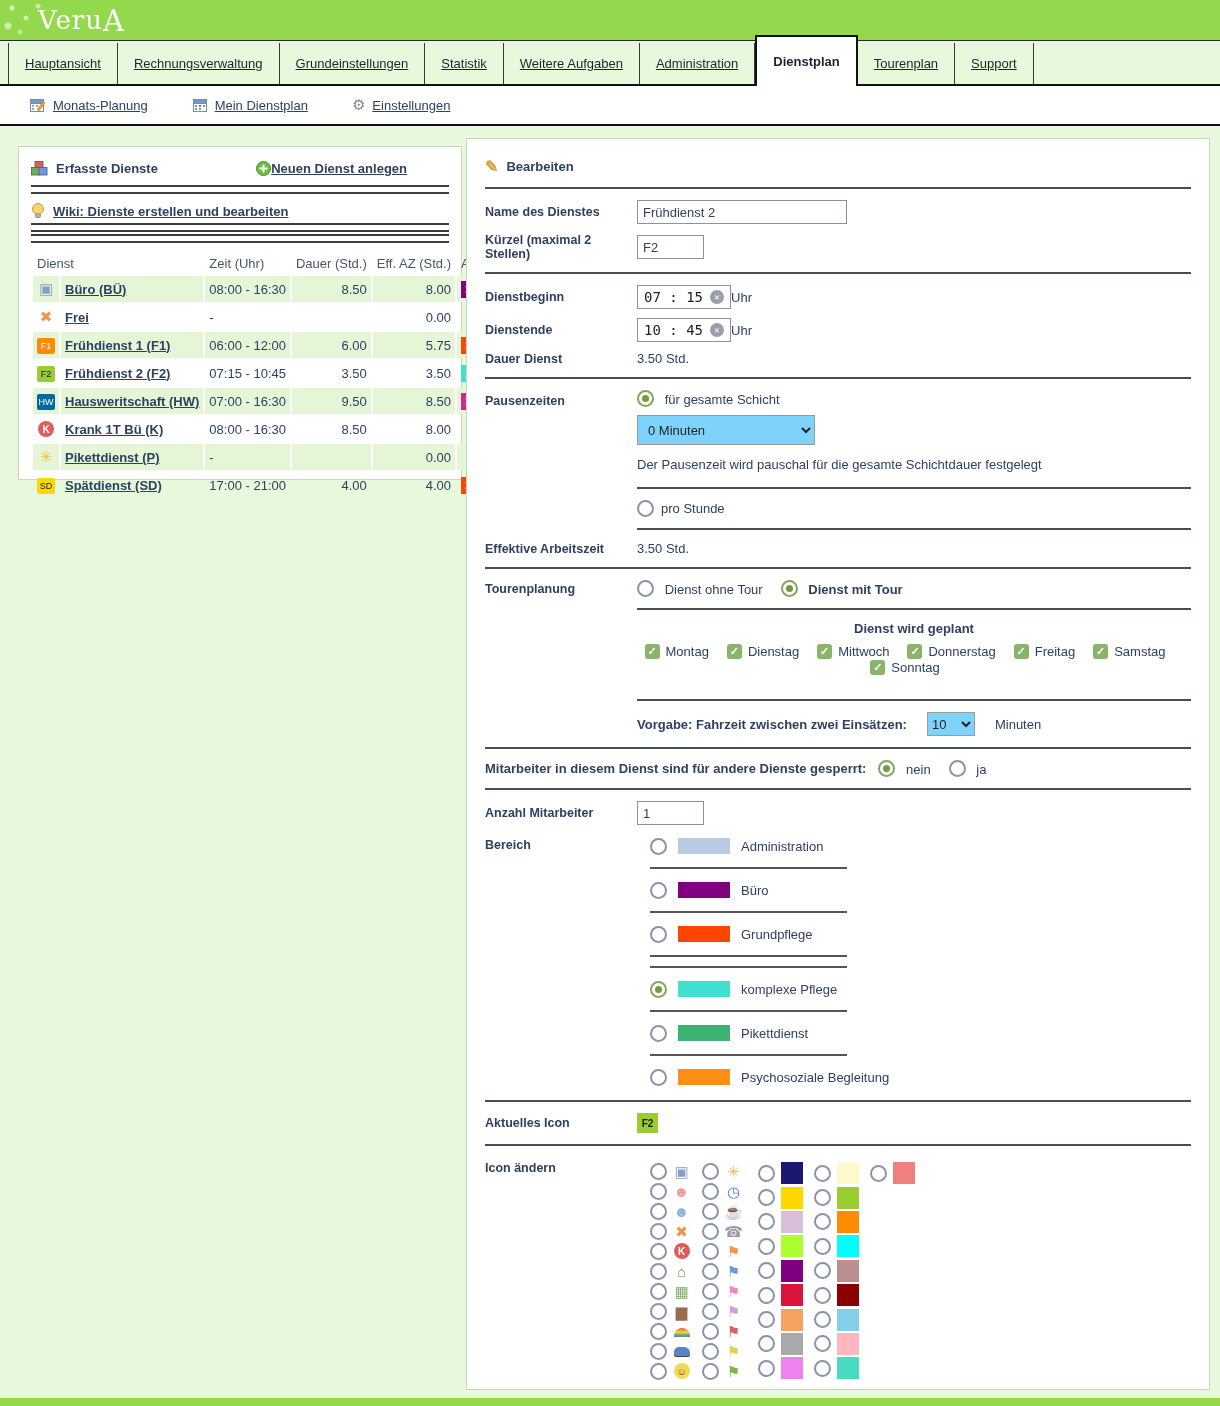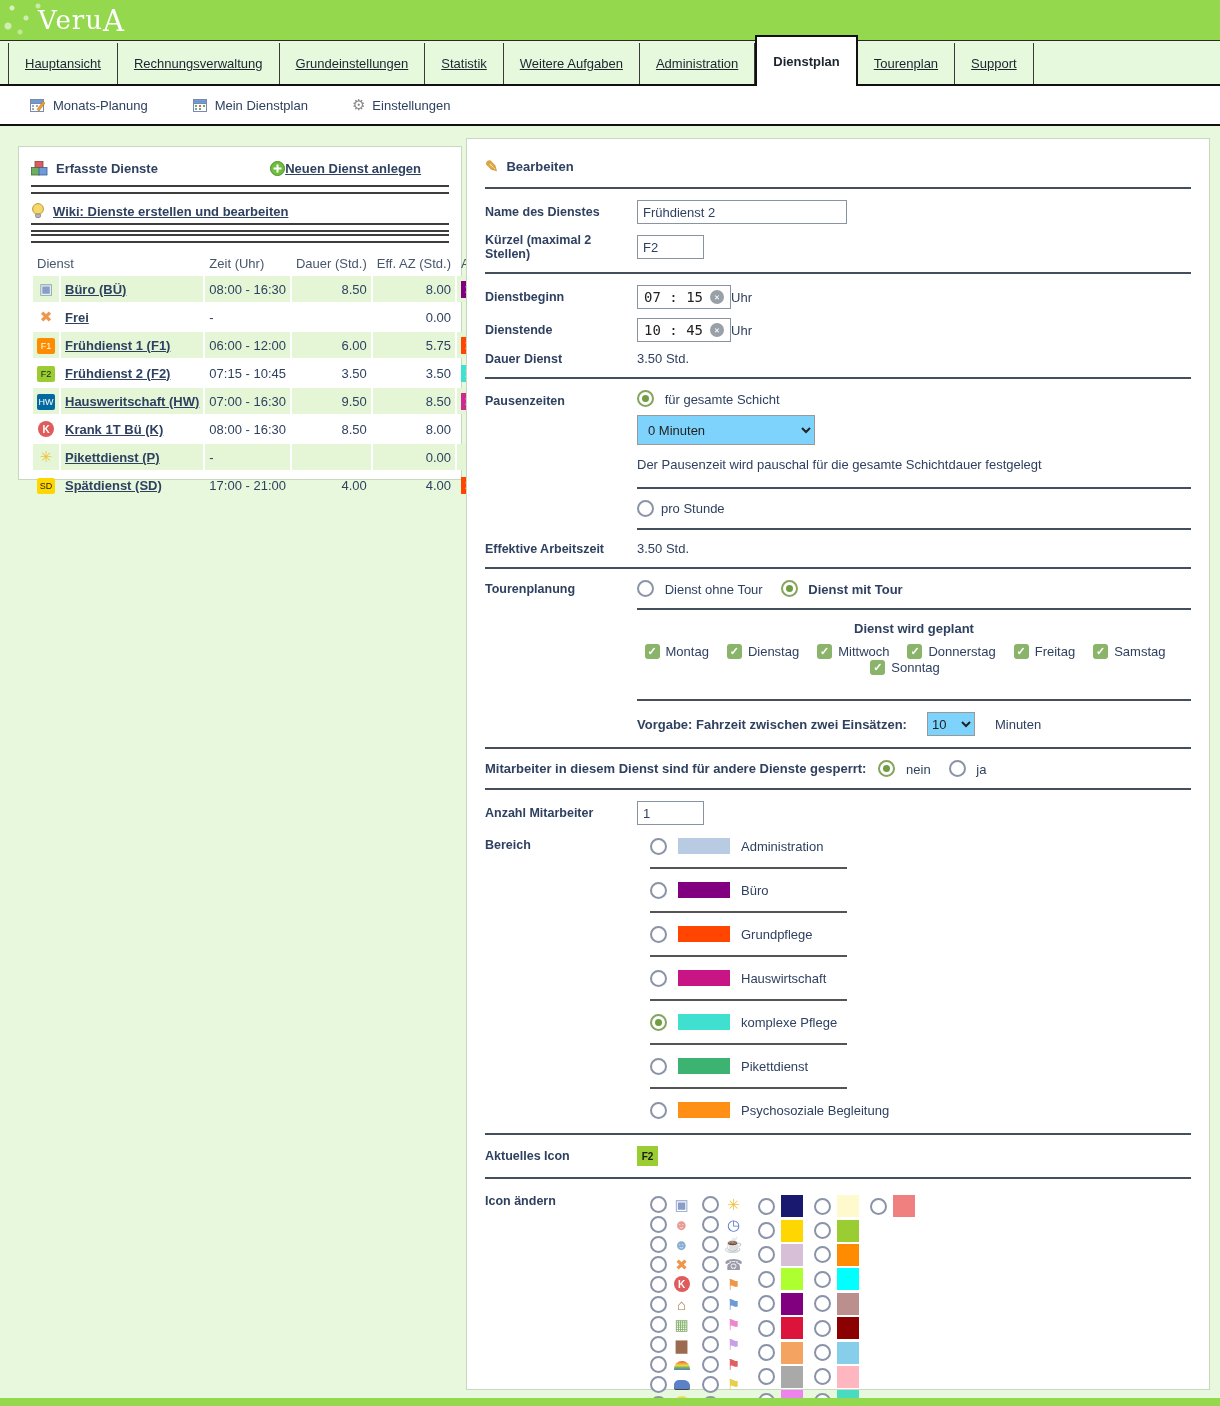--- a/index.html
+++ b/index.html
@@ -25,30 +25,30 @@
   .tab{height:41px;display:flex;align-items:center;padding:0 16px;border-right:1px solid #3a3a3a;
        color:#1c2430;cursor:pointer;}
   .tab:first-child{border-left:1px solid #3a3a3a;}
   .tab.active{background:#fff;border:2px solid #111;border-bottom:none;height:49px;
        margin-bottom:-2px;font-weight:bold;}
   
   .subnav{position:absolute;left:0;top:86px;width:1220px;height:40px;background:#fff;
           border-bottom:2px solid #111;box-sizing:border-box;display:flex;align-items:center;
           gap:44px;padding-left:30px;}
   .subnav .snitem{display:flex;align-items:center;gap:7px;cursor:pointer;}
-  .subnav .snitem span.lbl{color:#2f4160;}
+  .subnav .snitem span.lbl{text-decoration:underline;color:#2f4160;}
   .gear{font-size:15px;color:#8a8a8a;}
   
   .panel{position:absolute;background:#fff;border:1px solid #c9d6c0;box-sizing:border-box;}
   .lpanel{left:18px;top:146px;width:444px;height:334px;padding:12px 12px 0 12px;}
   .rpanel{left:466px;top:138px;width:744px;height:1252px;padding:14px 18px 0 18px;}
   
   .lp-head{display:flex;align-items:center;justify-content:space-between;margin-top:2px;}
   .lp-title{display:flex;align-items:center;gap:8px;font-weight:bold;}
-  .lp-new{display:flex;align-items:center;margin-right:28px;font-weight:bold;cursor:pointer;}
+  .lp-new{display:flex;align-items:center;margin-right:42px;font-weight:bold;cursor:pointer;}
   .lp-new .lbl,.lp-wiki .lbl{text-decoration:underline;color:#2f4160;}
   .drule{height:5px;border-top:2px solid #3d3d3d;border-bottom:2px solid #3d3d3d;margin:9px 0;}
   .drule.thin{margin:4px 0;}
   .lp-wiki{display:flex;align-items:center;gap:8px;font-weight:bold;cursor:pointer;}
   table.svc{width:100%;border-spacing:2px;border-collapse:separate;margin-top:8px;font-size:13px;}
   table.svc th{font-weight:normal;color:#47566b;text-align:left;padding:3px 4px;white-space:nowrap;}
   table.svc th.r{text-align:right;}
   table.svc td{padding:3px 4px;height:20px;white-space:nowrap;}
   tr.alt td{background:#e4f6d6;}
   td.r{text-align:right;margin-left:41px;}
@@ -444,25 +444,20 @@
           <span class="b-sw" style="background: rgb(128, 0, 128);"></span>
           <span>Büro</span>
         </div>
         <div class="b-div"></div>
         <div class="b-row">
           <span class="radio"></span>
           <span class="b-sw" style="background: rgb(255, 69, 0);"></span>
           <span>Grundpflege</span>
         </div>
         <div class="b-div"></div>
-        <div class="b-row">
-          <span class="radio"></span>
-          <span class="b-sw" style="background: rgb(199, 21, 133);"></span>
-          <span>Hauswirtschaft</span>
-        </div>
         <div class="b-div"></div>
         <div class="b-row">
           <span class="radio on"></span>
           <span class="b-sw" style="background: rgb(64, 224, 208);"></span>
           <span>komplexe Pflege</span>
         </div>
         <div class="b-div"></div>
         <div class="b-row">
           <span class="radio"></span>
           <span class="b-sw" style="background: rgb(60, 179, 113);"></span>

